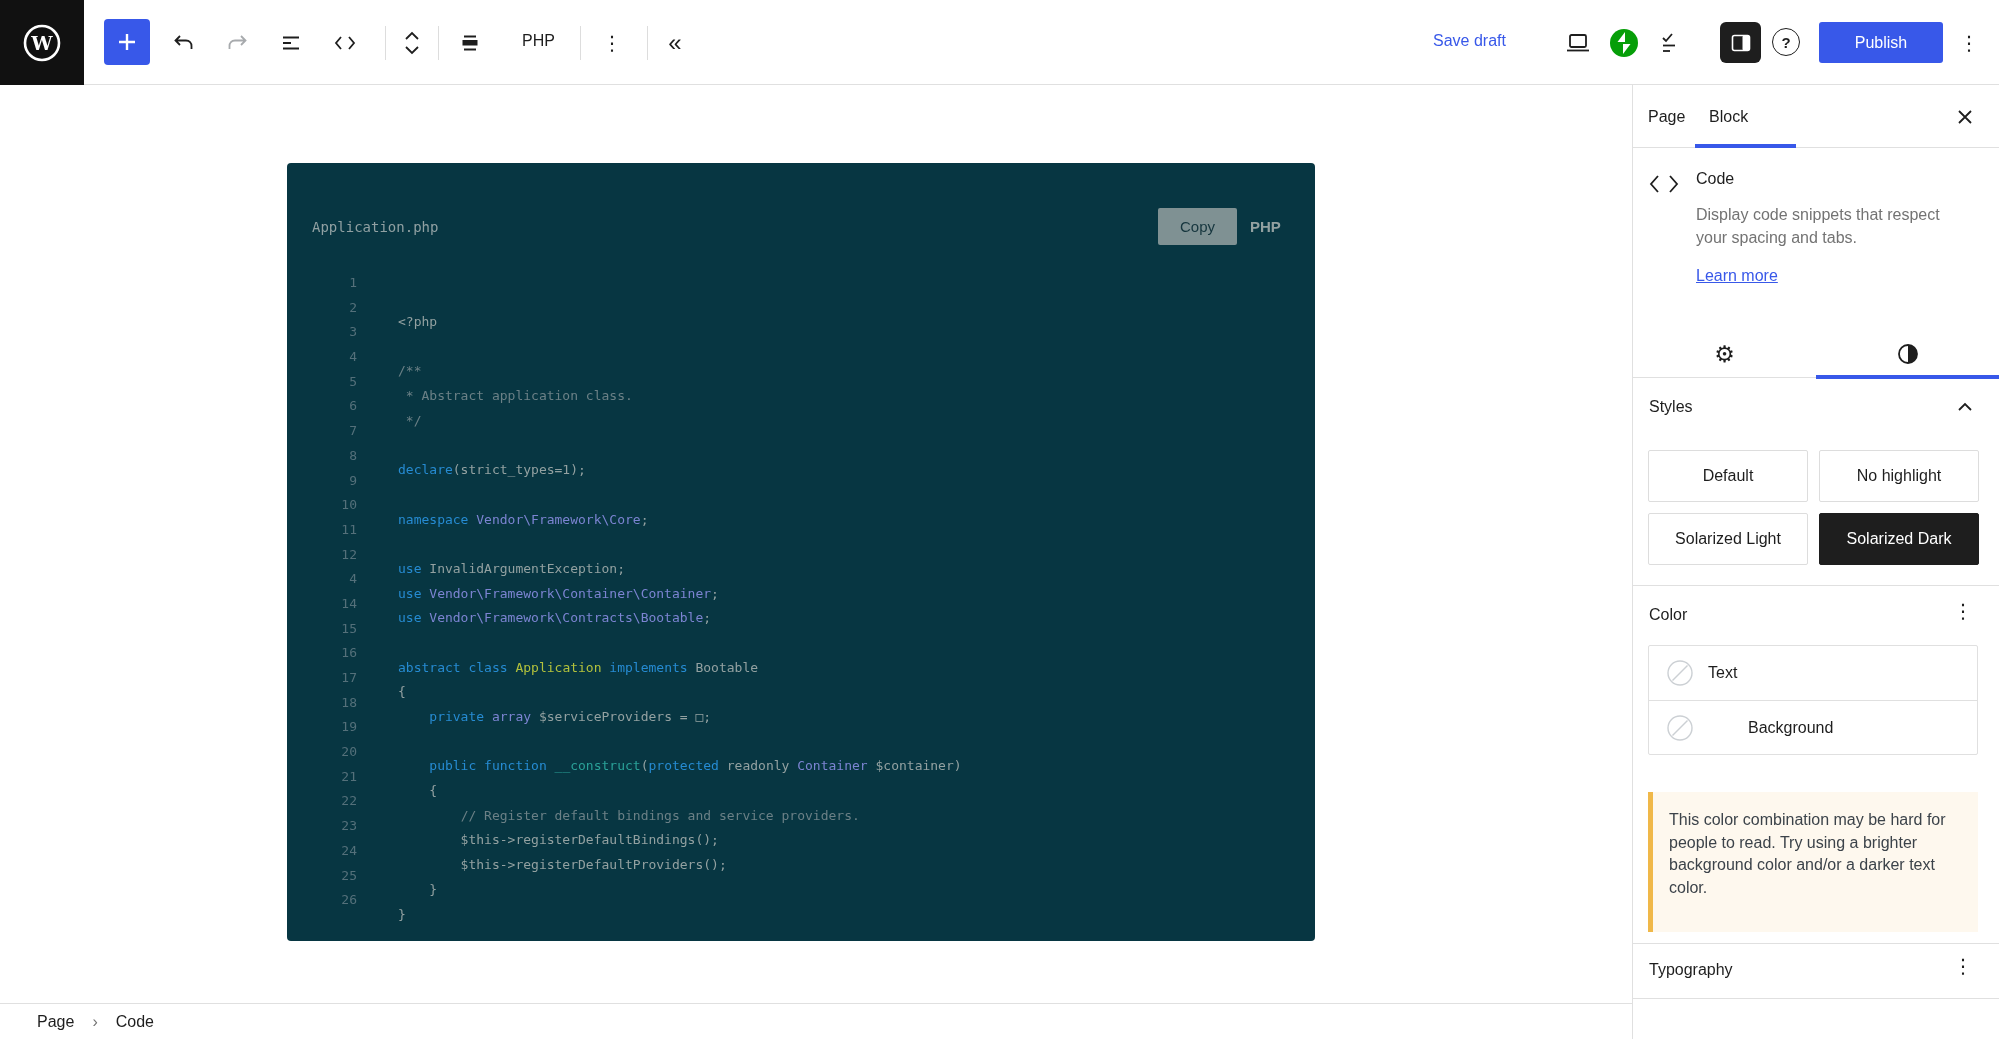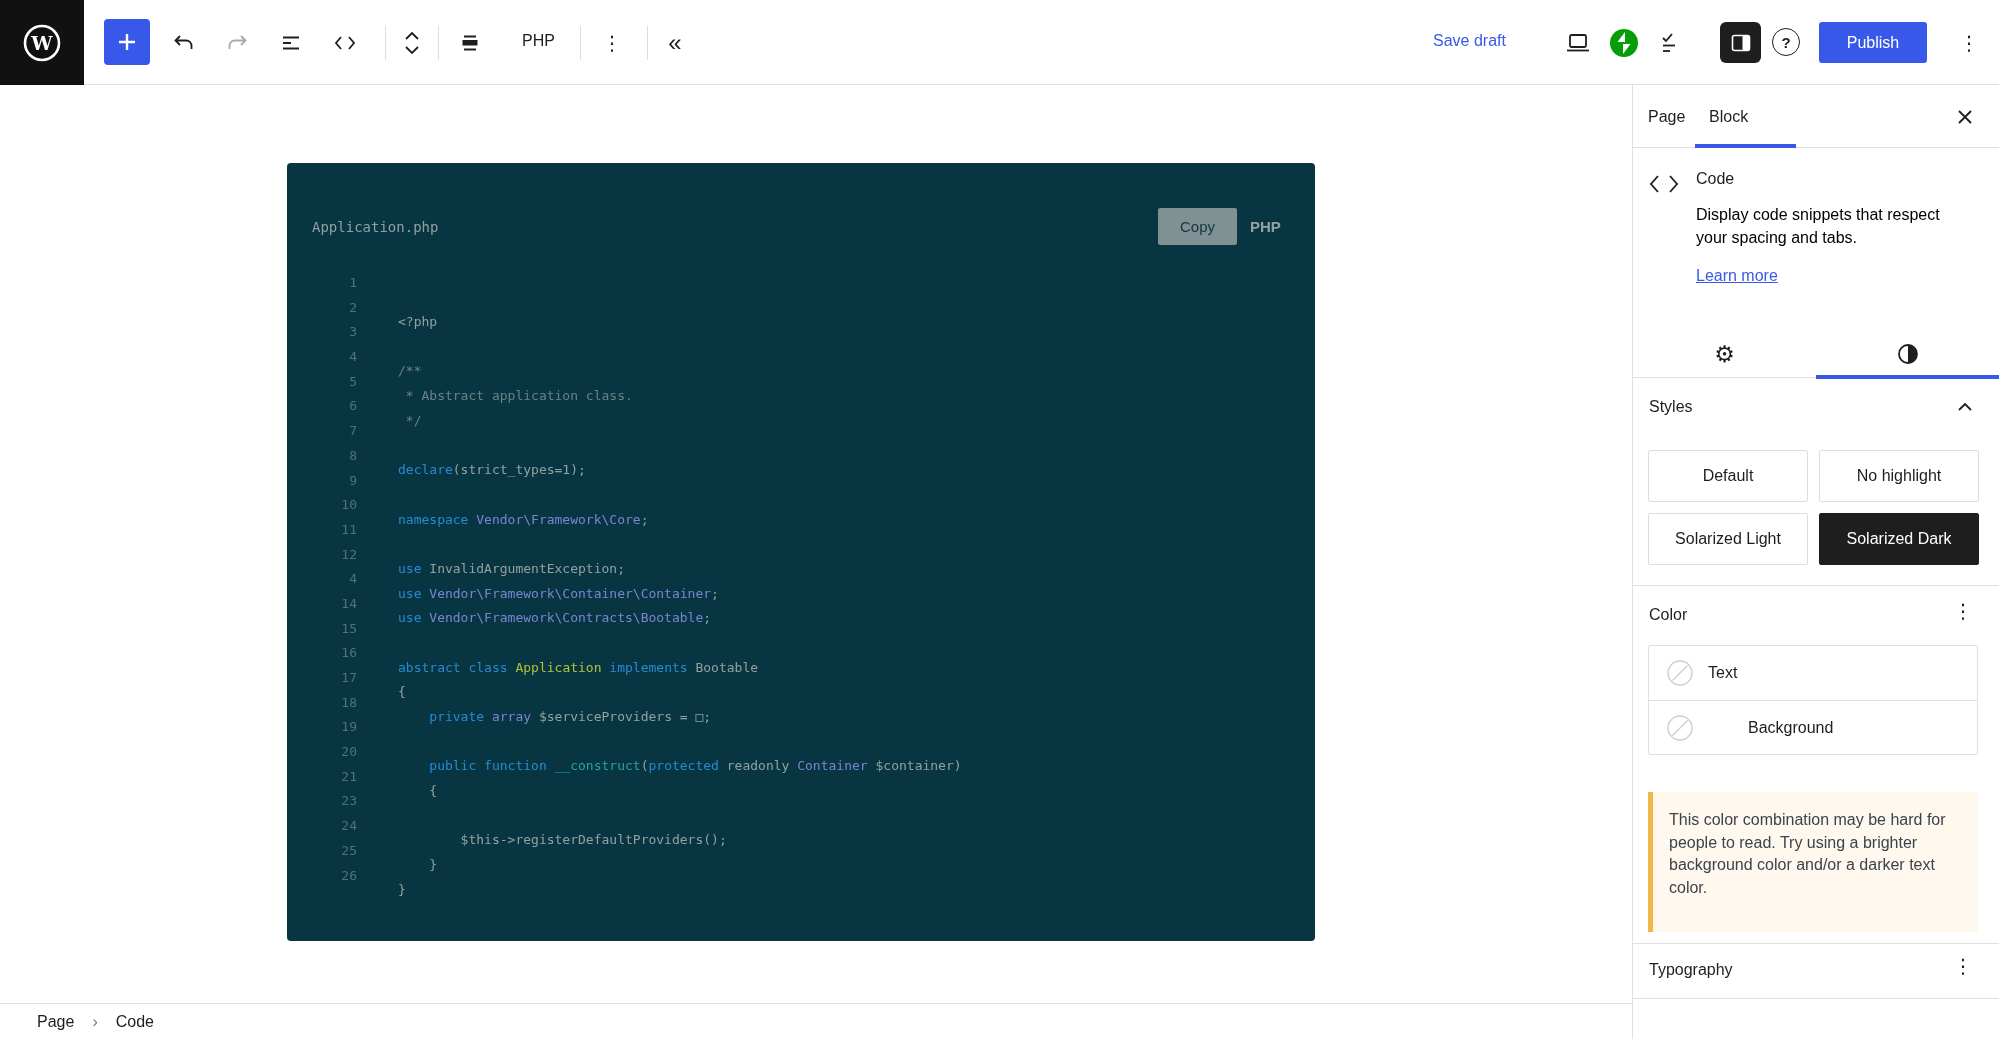--- a/index.html
+++ b/index.html
@@ -17,21 +17,21 @@
            justify-content:center;}
   .tb-sep{position:absolute;top:26px;width:1px;height:34px;background:#ddd;}
   .tb-text{position:absolute;top:32px;font-size:16px;font-weight:500;color:#1e1e1e;}
   .dots{font-size:20px;color:#1e1e1e;line-height:1;letter-spacing:0;}
   .save-draft{position:absolute;left:1433px;top:32px;font-size:16px;color:#3858e9;cursor:pointer;}
   .settings-btn{position:absolute;left:1720px;top:22px;width:41px;height:41px;border-radius:6px;
                 background:#1e1e1e;display:flex;align-items:center;justify-content:center;}
   .help-btn{position:absolute;left:1772px;top:28px;width:28px;height:28px;border-radius:50%;
             border:1.8px solid #1e1e1e;box-sizing:border-box;display:flex;align-items:center;
             justify-content:center;font-size:15px;font-weight:bold;}
-  .publish-btn{position:absolute;left:1819px;top:22px;width:108px;height:41px;border-radius:3px;
+  .publish-btn{position:absolute;left:1819px;top:22px;width:124px;height:41px;border-radius:3px;
                background:#3858e9;color:#fff;font-size:16px;display:flex;align-items:center;
                justify-content:center;border:none;}
 
   
   .canvas{position:absolute;left:0;top:85px;width:1632px;height:954px;background:#fff;}
 
   .code-card{position:absolute;left:287px;top:78px;width:1028px;height:778px;border-radius:4px;
              background:#073642;box-sizing:border-box;}
   .code-filename{position:absolute;left:25px;top:56px;font-family:"DejaVu Sans Mono",monospace;
                  font-size:14px;color:#90a0a2;}
@@ -60,21 +60,21 @@
            box-sizing:border-box;}
   .sb-tab{position:absolute;top:0;height:63px;display:flex;align-items:center;font-size:16px;}
   .sb-tab.page{left:15px;}
   .sb-tab.block{left:76px;font-weight:500;}
   .sb-tab-underline{position:absolute;left:62px;top:59px;width:101px;height:4px;background:#3858e9;}
   .sb-close{position:absolute;right:24px;top:22px;width:20px;height:20px;}
 
   .block-card-icon{position:absolute;left:14px;top:88px;}
   .block-card-title{position:absolute;left:63px;top:85px;font-size:16px;font-weight:500;}
   .block-card-desc{position:absolute;left:63px;top:118px;width:272px;font-size:16px;
-                   line-height:23px;color:#000000;}
+                   line-height:23px;color:#737373;}
   .learn-more{position:absolute;left:63px;top:182px;font-size:16px;color:#3858e9;
               text-decoration:underline;}
 
   .panel-tabs{position:absolute;left:0;top:245px;width:100%;height:48px;border-bottom:1px solid #e0e0e0;
               box-sizing:border-box;}
   .panel-tab{position:absolute;top:0;width:183px;height:48px;display:flex;align-items:center;
              justify-content:center;}
   .panel-tab.settings{left:0;}
   .panel-tab.styles{left:183px;}
   .panel-tab.styles::after{content:"";position:absolute;left:0;bottom:-1px;width:184px;height:4px;
@@ -269,21 +269,22 @@
           <div class="code-line"><span class="ln">11</span><span class="lc"><span class="tk-k">use</span><span class="tk-p"> InvalidArgumentException;</span></span></div>
           <div class="code-line hl"><span class="ln">12</span><span class="lc"><span class="tk-k">use</span><span class="tk-p"> </span><span class="tk-v">Vendor\Framework\Container\Container</span><span class="tk-p">;</span></span></div>
           <div class="code-line"><span class="ln">4</span><span class="lc"><span class="tk-k">use</span><span class="tk-p"> </span><span class="tk-v">Vendor\Framework\Contracts\Bootable</span><span class="tk-p">;</span></span></div>
           <div class="code-line"><span class="ln">14</span><span class="lc"></span></div>
           <div class="code-line"><span class="ln">15</span><span class="lc"><span class="tk-k">abstract</span><span class="tk-p"> </span><span class="tk-k">class</span><span class="tk-p"> </span><span class="tk-g">Application</span><span class="tk-p"> </span><span class="tk-k">implements</span><span class="tk-p"> Bootable</span></span></div>
           <div class="code-line"><span class="ln">16</span><span class="lc"><span class="tk-p">{</span></span></div>
           <div class="code-line"><span class="ln">17</span><span class="lc"><span class="tk-p">    </span><span class="tk-k">private</span><span class="tk-p"> </span><span class="tk-v">array</span><span class="tk-p"> $serviceProviders = □;</span></span></div>
           <div class="code-line"><span class="ln">18</span><span class="lc"></span></div>
           <div class="code-line"><span class="ln">19</span><span class="lc"><span class="tk-p">    </span><span class="tk-k">public</span><span class="tk-p"> </span><span class="tk-k">function</span><span class="tk-p"> </span><span class="tk-f">__construct</span><span class="tk-p">(</span><span class="tk-k">protected</span><span class="tk-p"> readonly </span><span class="tk-v">Container</span><span class="tk-p"> $container)</span></span></div>
           <div class="code-line"><span class="ln">20</span><span class="lc"><span class="tk-p">    {</span></span></div>
-          <div class="code-line"><span class="ln">21</span></div>
+          <div class="code-line"><span class="ln">21</span><span class="lc"><span class="tk-p">        </span><span class="tk-c">// Register default bindings and service providers.</span></span></div>
+          <div class="code-line"><span class="ln">22</span><span class="lc"><span class="tk-p">        $this-&gt;registerDefaultBindings();</span></span></div>
           <div class="code-line"><span class="ln">23</span><span class="lc"><span class="tk-p">        $this-&gt;registerDefaultProviders();</span></span></div>
           <div class="code-line"><span class="ln">24</span><span class="lc"><span class="tk-p">    }</span></span></div>
           <div class="code-line"><span class="ln">25</span><span class="lc"><span class="tk-p">}</span></span></div>
           <div class="code-line"><span class="ln">26</span><span class="lc"></span></div>
         </div>
     </div>
 
     <div class="breadcrumb">
       <span>Page</span>
       <span class="sep">›</span>

